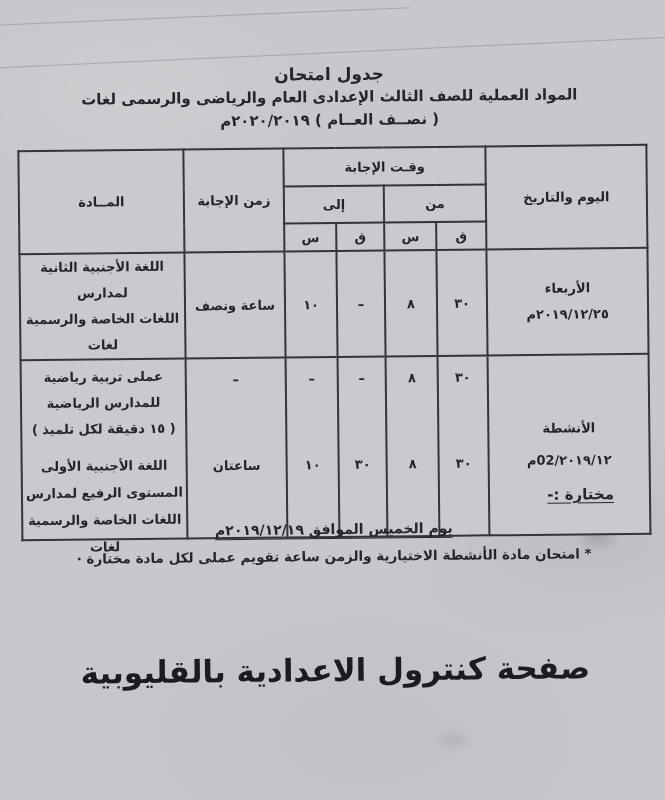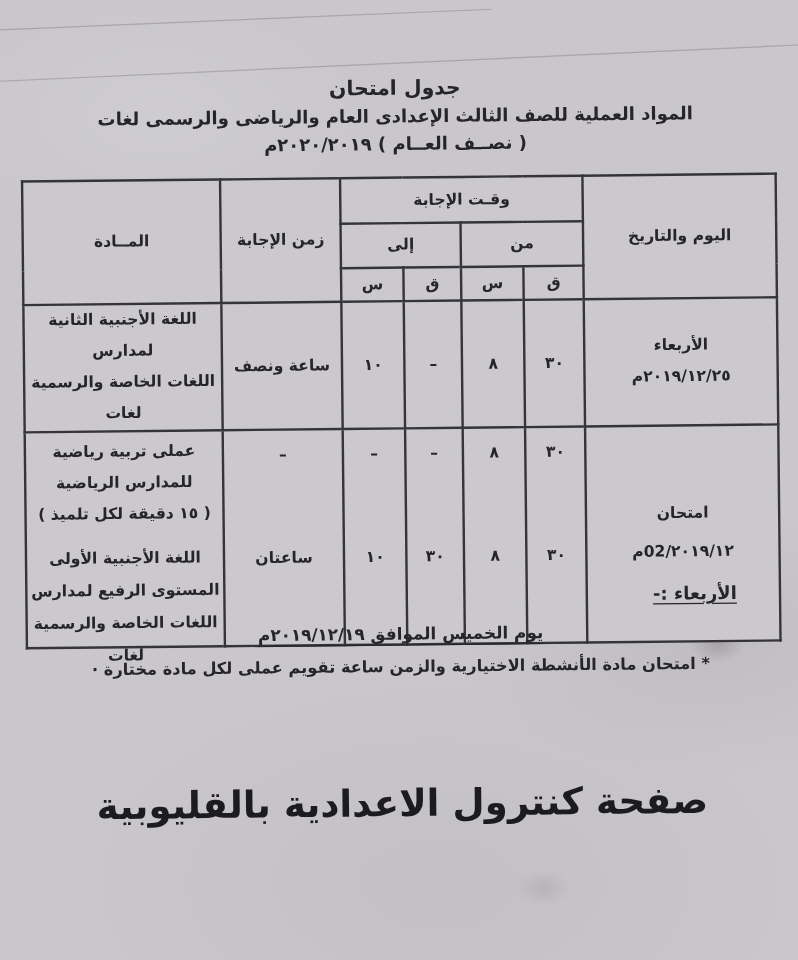--- a/index.html
+++ b/index.html
@@ -126,21 +126,21 @@
         <td>ساعة ونصف</td>
         <td class="subj">
           <div>اللغة الأجنبية الثانية لمدارس</div>
           <div>اللغات الخاصة والرسمية لغات</div>
         </td>
       </tr>
 
       <tr style="height:180px">
         <td class="daycell">
           <div class="thu-day">
-            <div>امتحان</div>
+            <div>الأنشطة</div>
             <div>٢٠١٩/١٢/02م</div>
           </div>
         </td>
         <td>
           <div class="thu-val">
             <div class="v1">٣٠</div>
             <div class="v2">٣٠</div>
           </div>
         </td>
         <td>
@@ -178,19 +178,19 @@
               <div>اللغة الأجنبية الأولى</div>
               <div>المستوى الرفيع لمدارس</div>
               <div>اللغات الخاصة والرسمية لغات</div>
             </div>
           </div>
         </td>
       </tr>
     </tbody>
   </table>
 
-  <div class="note-label">الأربعاء :-</div>
+  <div class="note-label">مختارة :-</div>
   <div class="note-date">يوم الخميس الموافق ٢٠١٩/١٢/١٩م</div>
   <div class="note-bullet">* امتحان مادة الأنشطة الاختيارية والزمن ساعة تقويم عملى لكل مادة مختارة ·</div>
 
   <div class="stamp">صفحة كنترول الاعدادية بالقليوبية</div>
 
 </div>
 
 </body></html>

